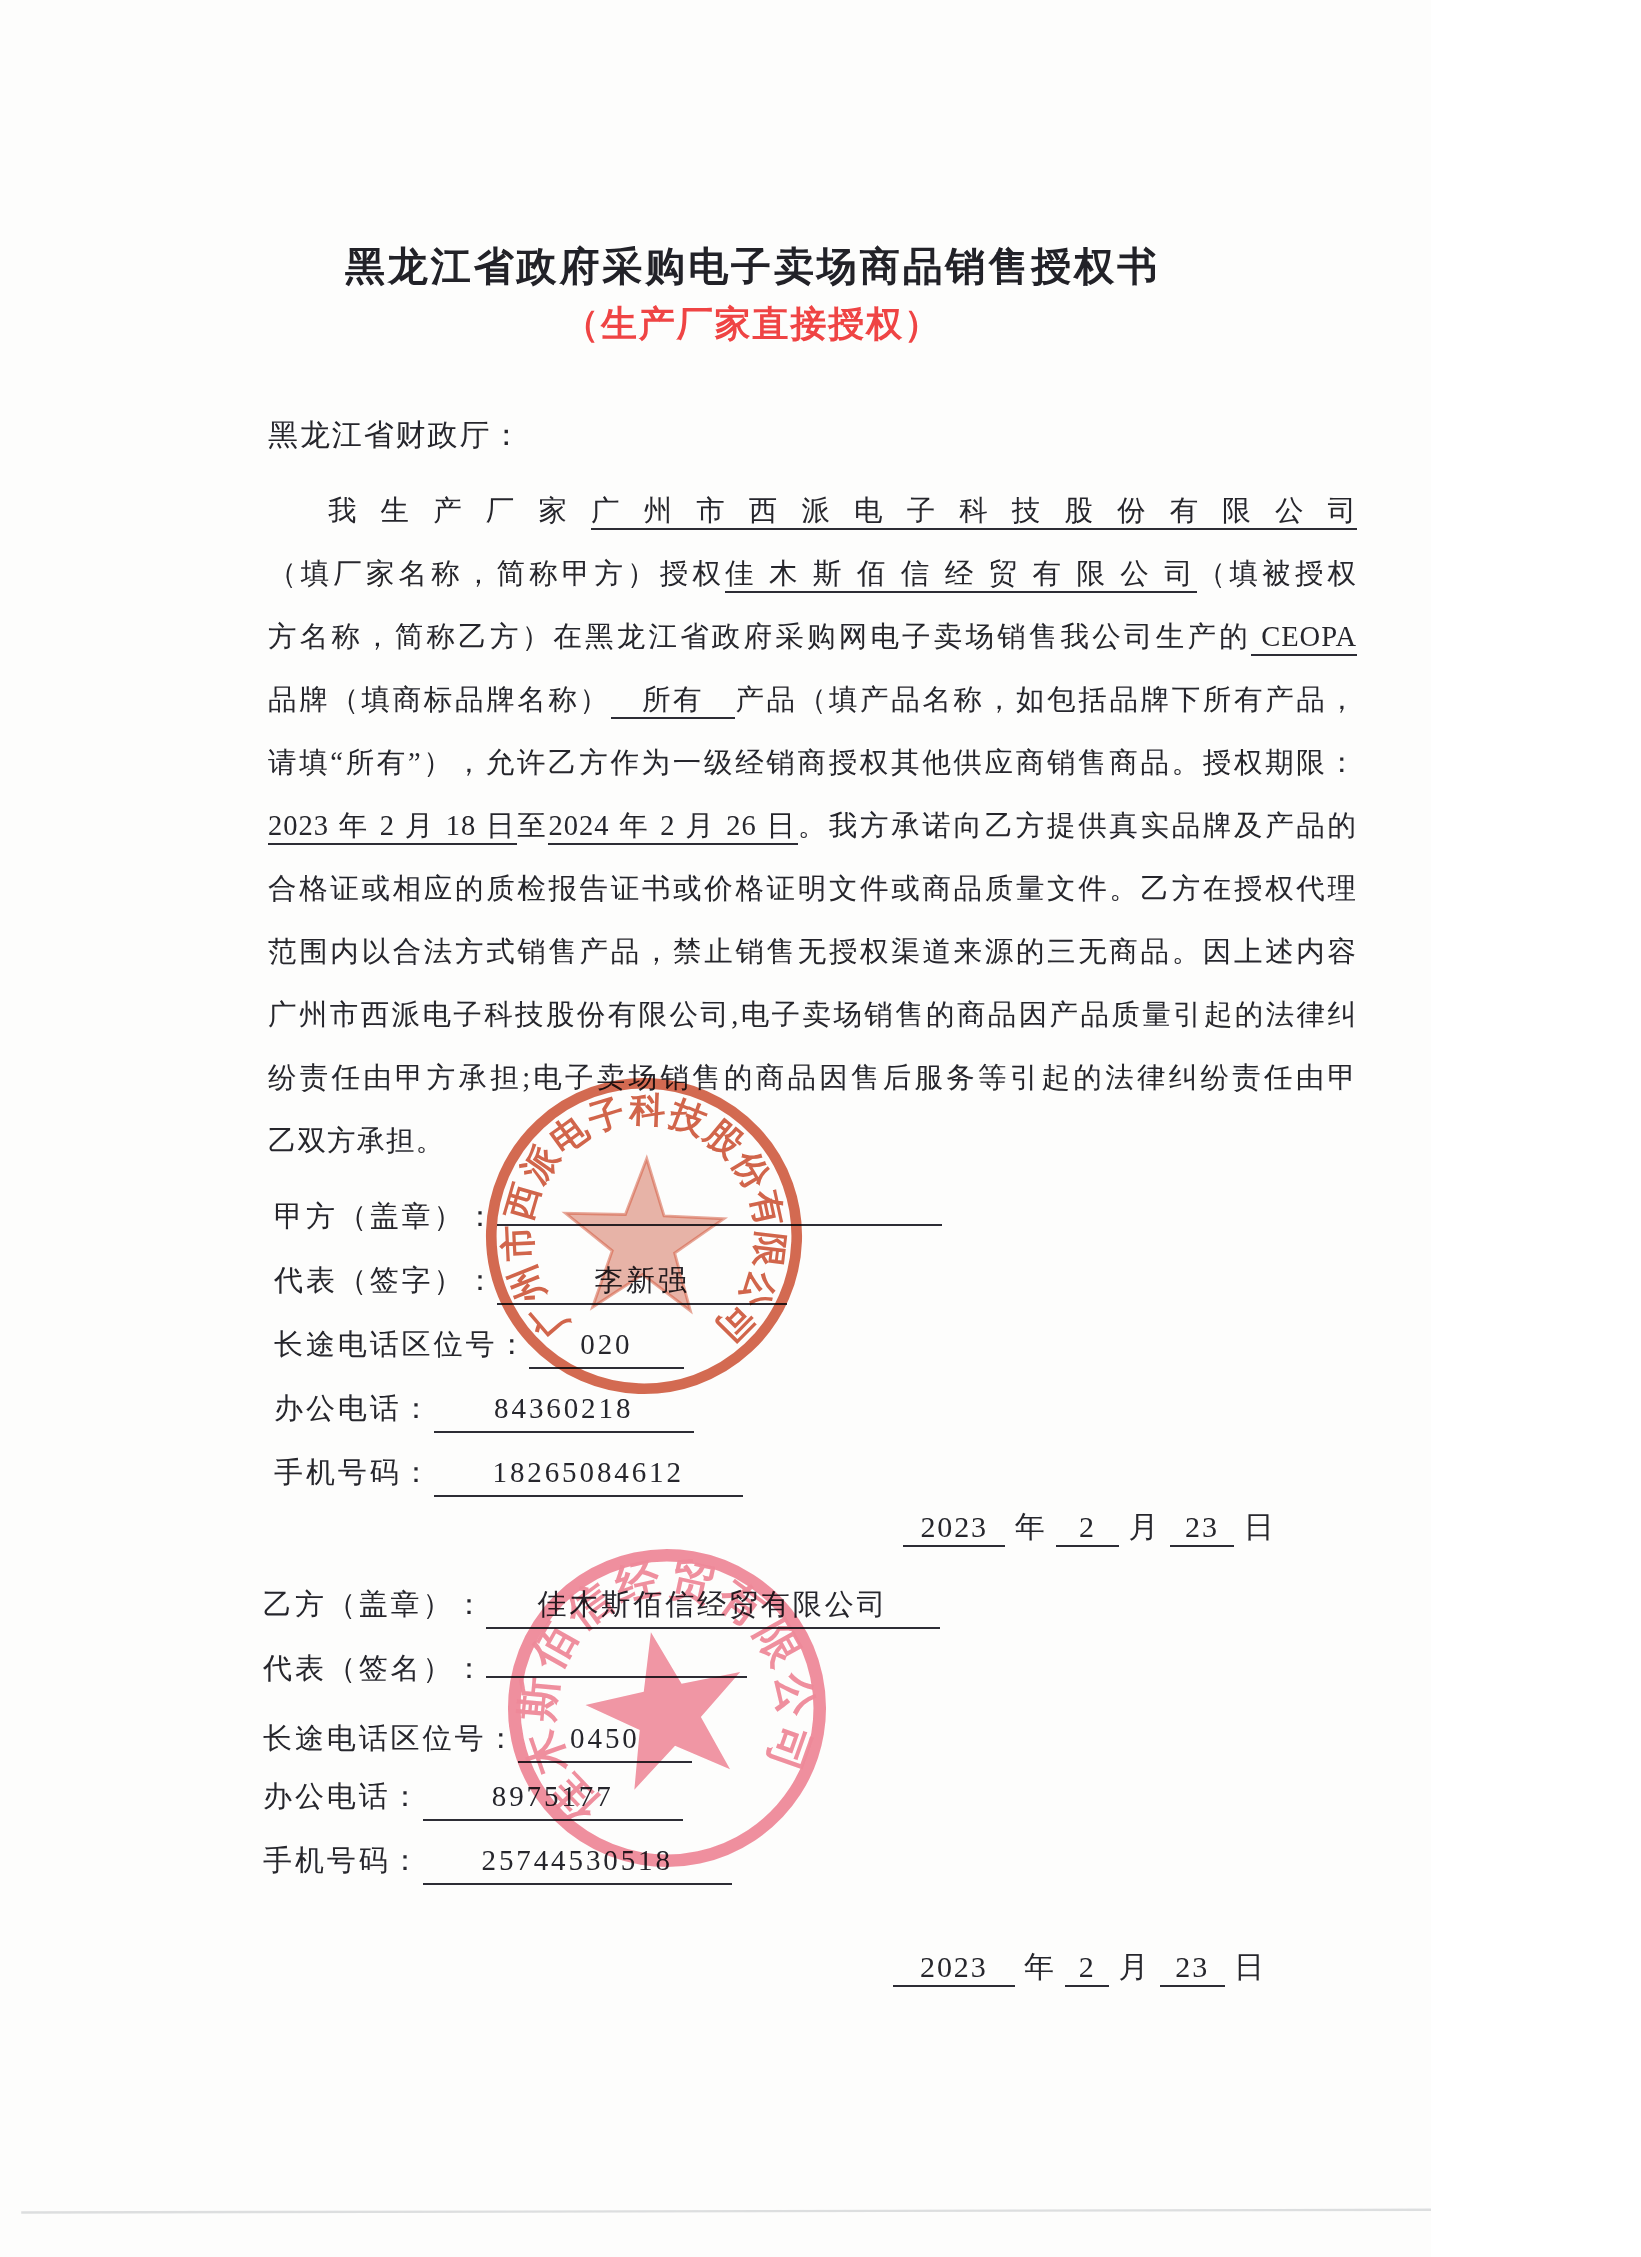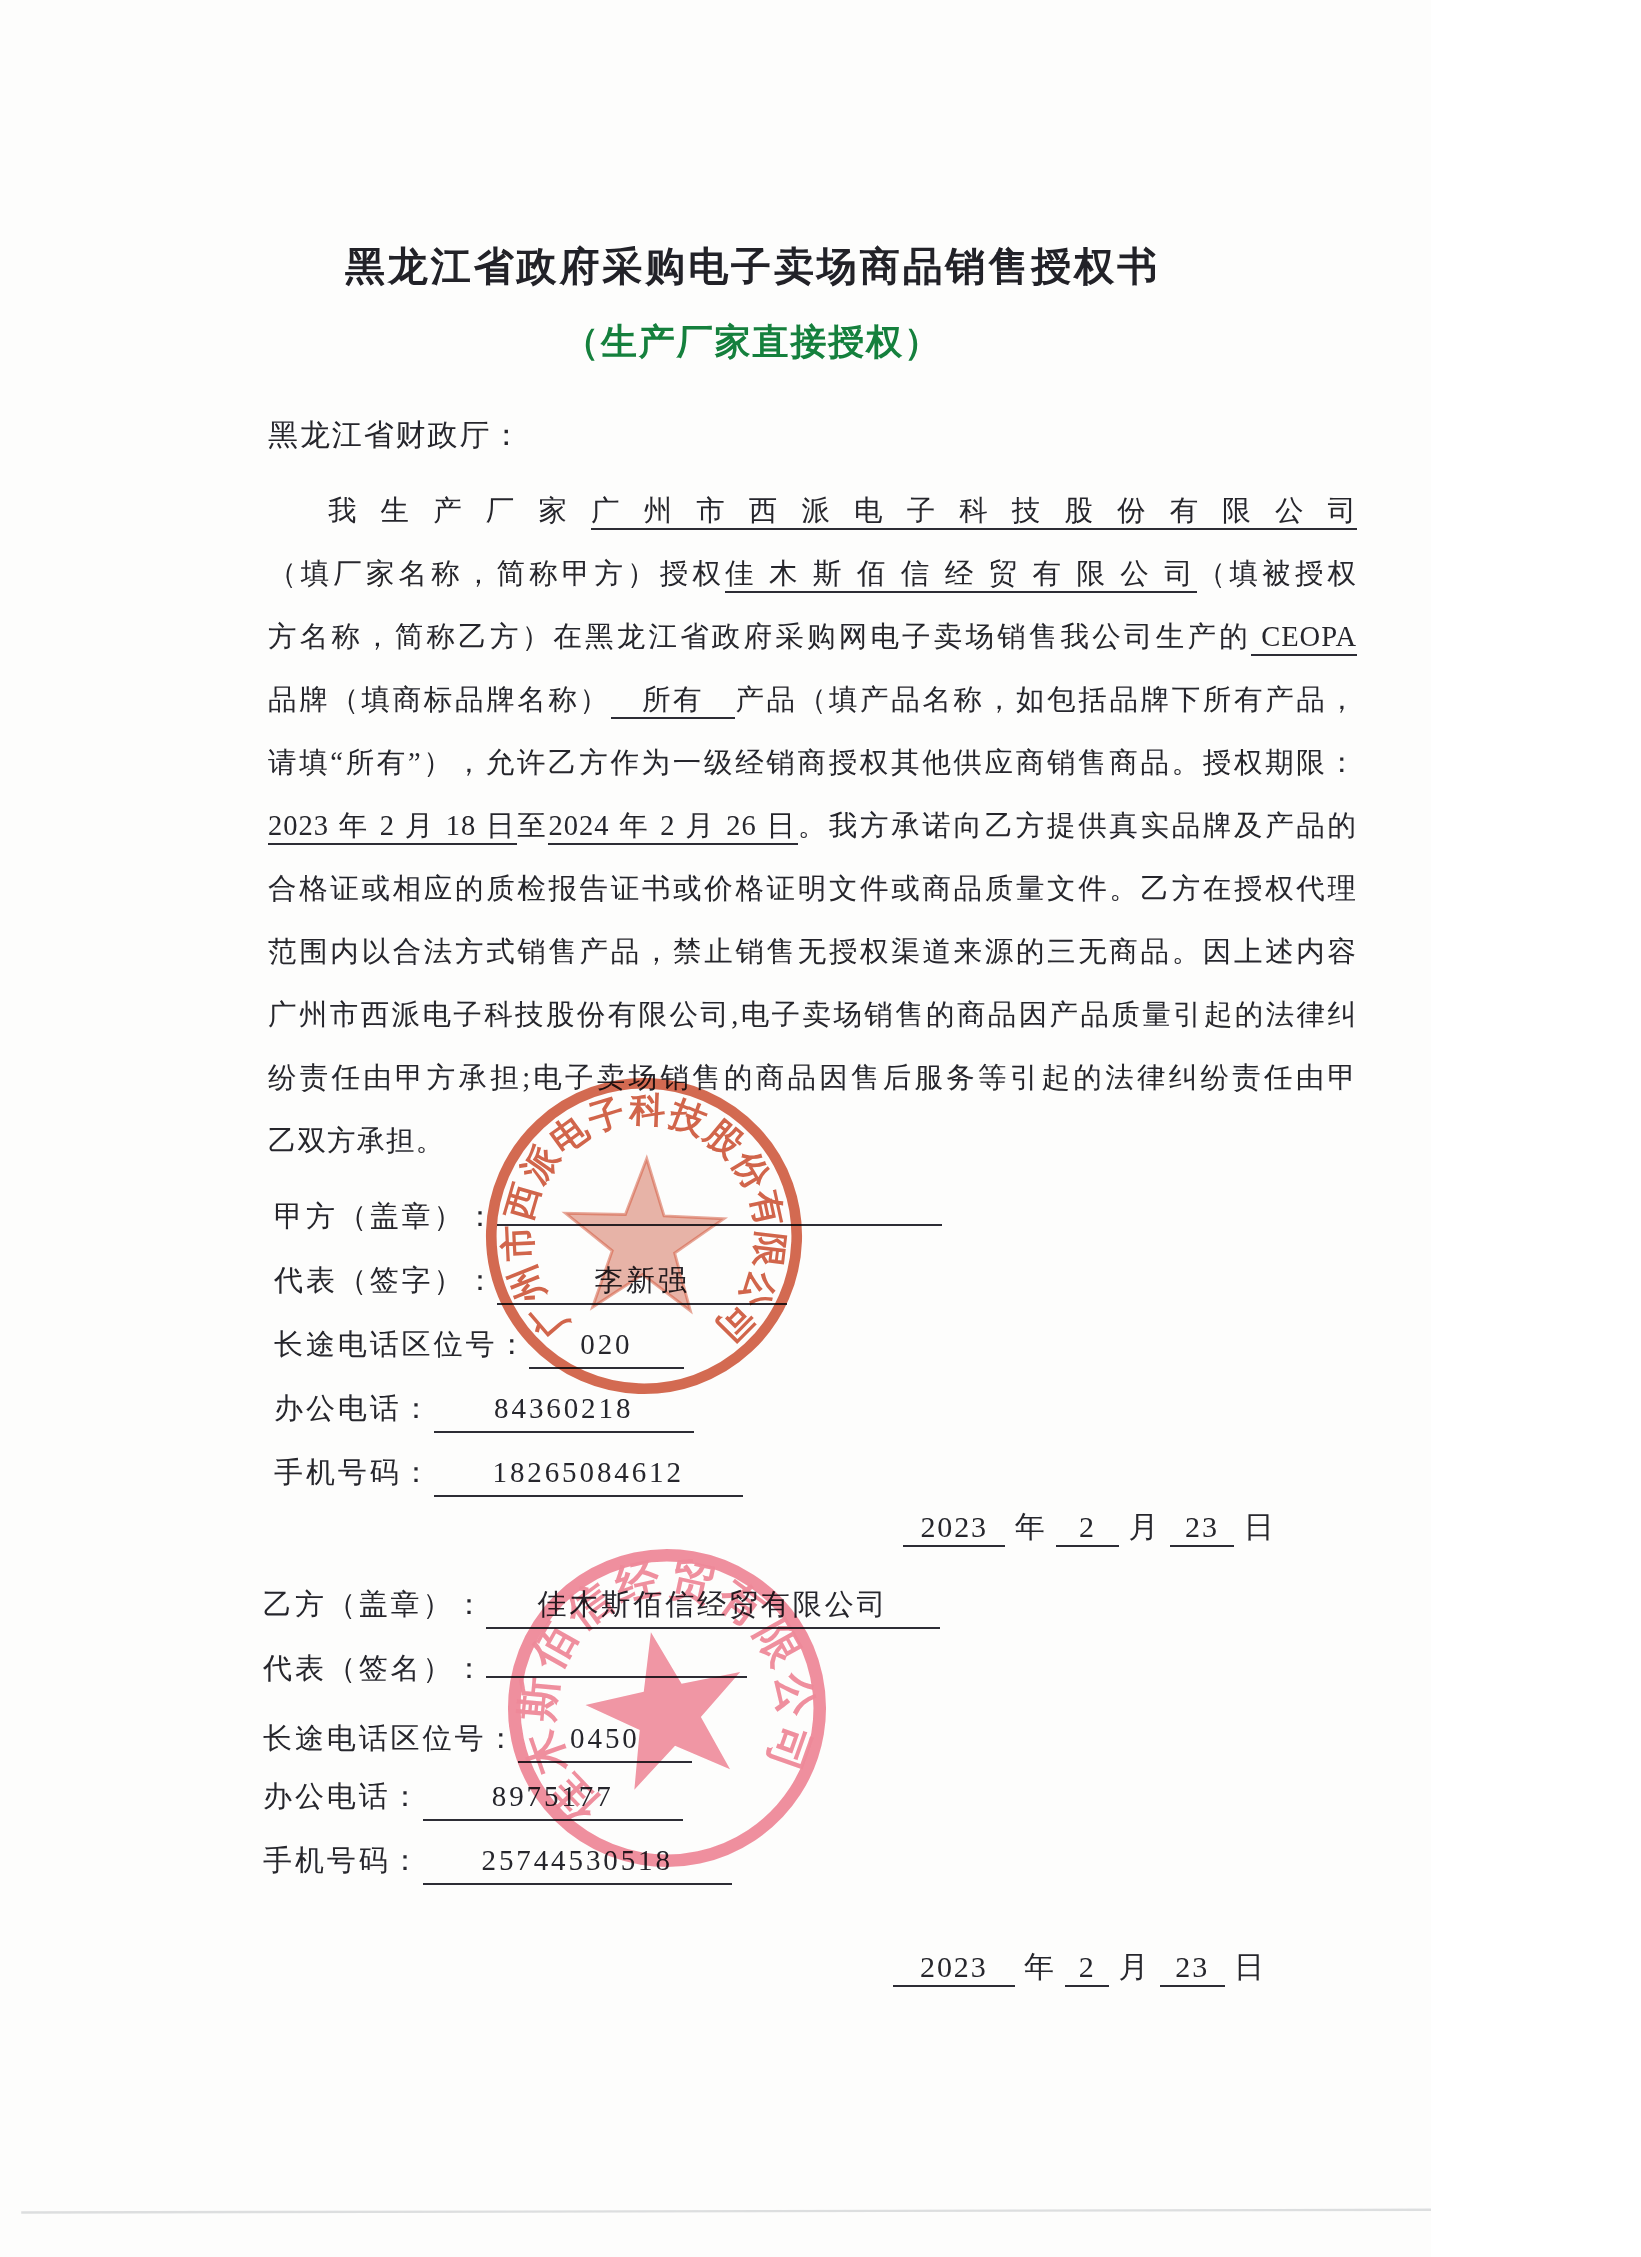--- a/index.html
+++ b/index.html
@@ -1,21 +1,21 @@
 <!DOCTYPE html>
 <html><head>
 <meta charset="utf-8">
 <style>
   html,body{margin:0;padding:0;background:#ffffff;}
   .canvas{position:relative;width:1431px;height:2257px;background:#fdfdfc;overflow:hidden;
           font-family:"Liberation Serif","DejaVu Serif",serif;color:#26262c;}
   
   .title-wrap{position:absolute;left:154px;top:239px;width:1197px;text-align:center;}
   .doc-title{font-size:40px;font-weight:bold;letter-spacing:2.9px;color:#222228;}
-  .doc-subtitle{font-size:36px;font-weight:bold;letter-spacing:1.9px;margin-top:24px;color:#15803d;}
+  .doc-subtitle{font-size:36px;font-weight:bold;letter-spacing:1.9px;margin-top:6px;color:#ef4444;}
   
   .salutation{position:absolute;left:268px;top:415px;font-size:30px;letter-spacing:1.9px;}
   
   .bodytext{position:absolute;left:268px;top:481px;width:1089px;font-size:28.5px;}
   .bline{height:63px;line-height:60px;text-align:justify;text-align-last:justify;white-space:nowrap;letter-spacing:1px;}
   .bline.lastline{text-align-last:left;}
   .bline.indent{padding-left:60px;}
   .u{border-bottom:2.9px solid #2d2d35;padding-bottom:1.9px;margin-top:12px;}
   
   .sigblock{position:absolute;font-size:29px;}

